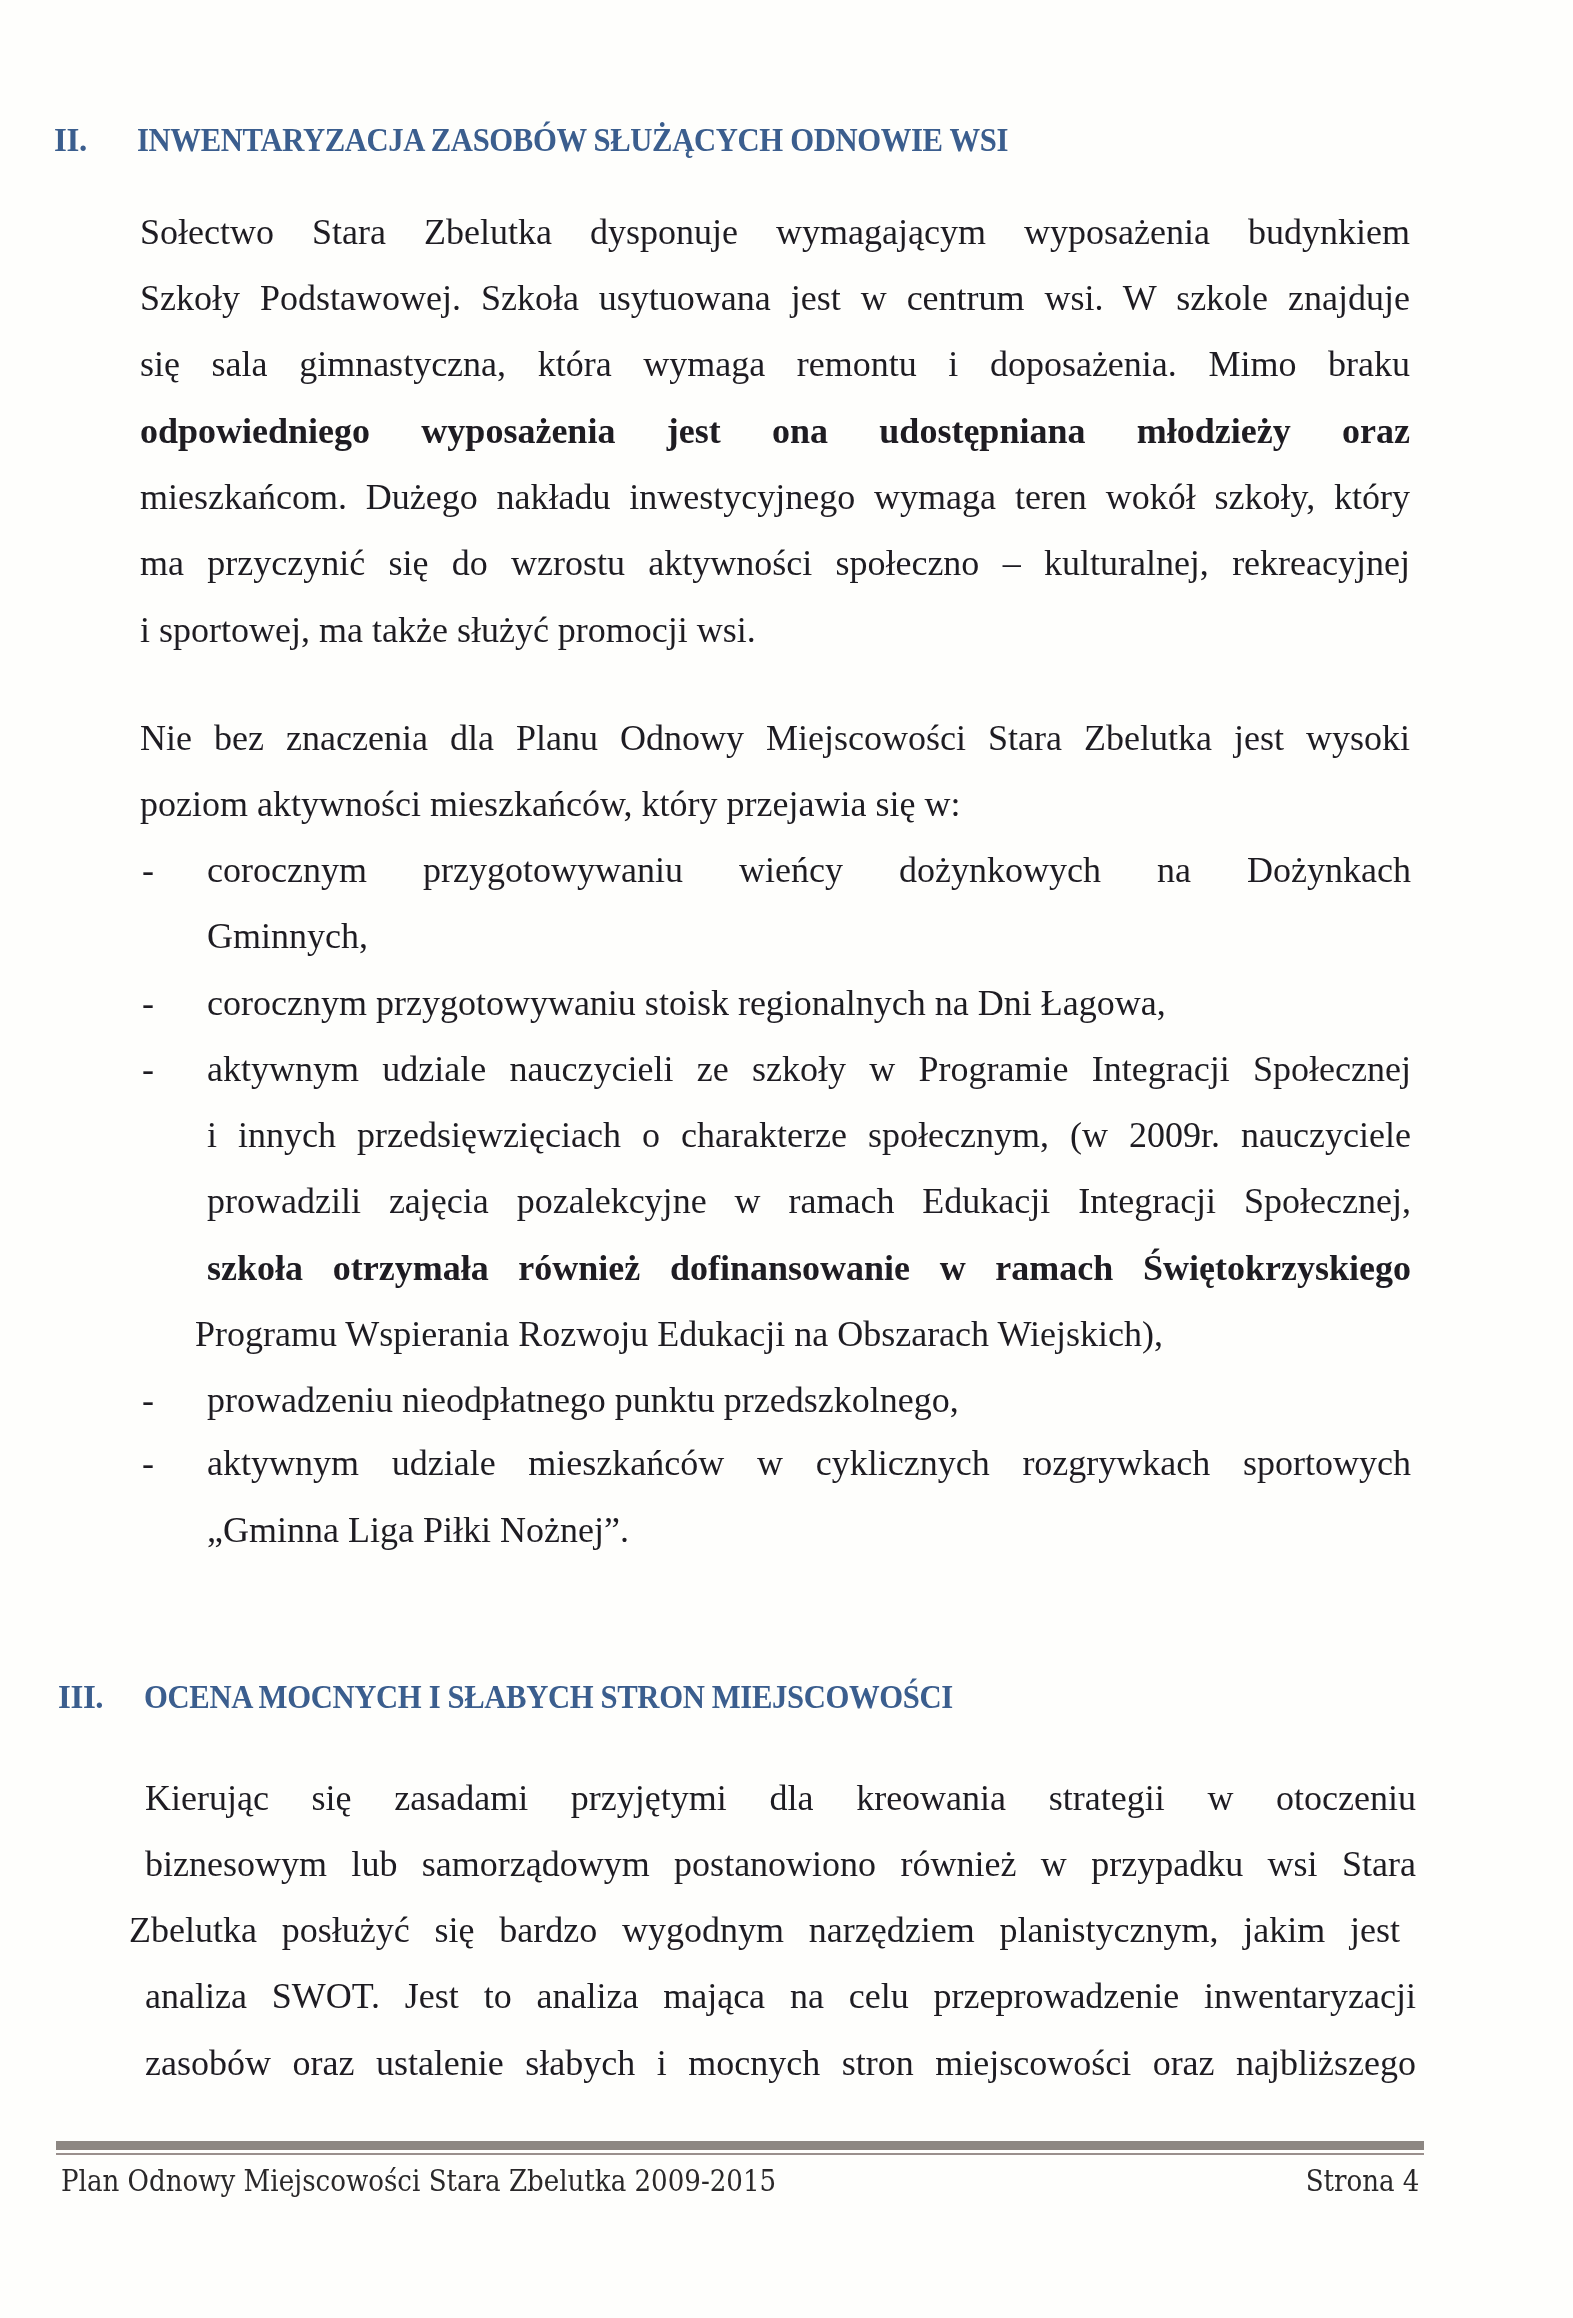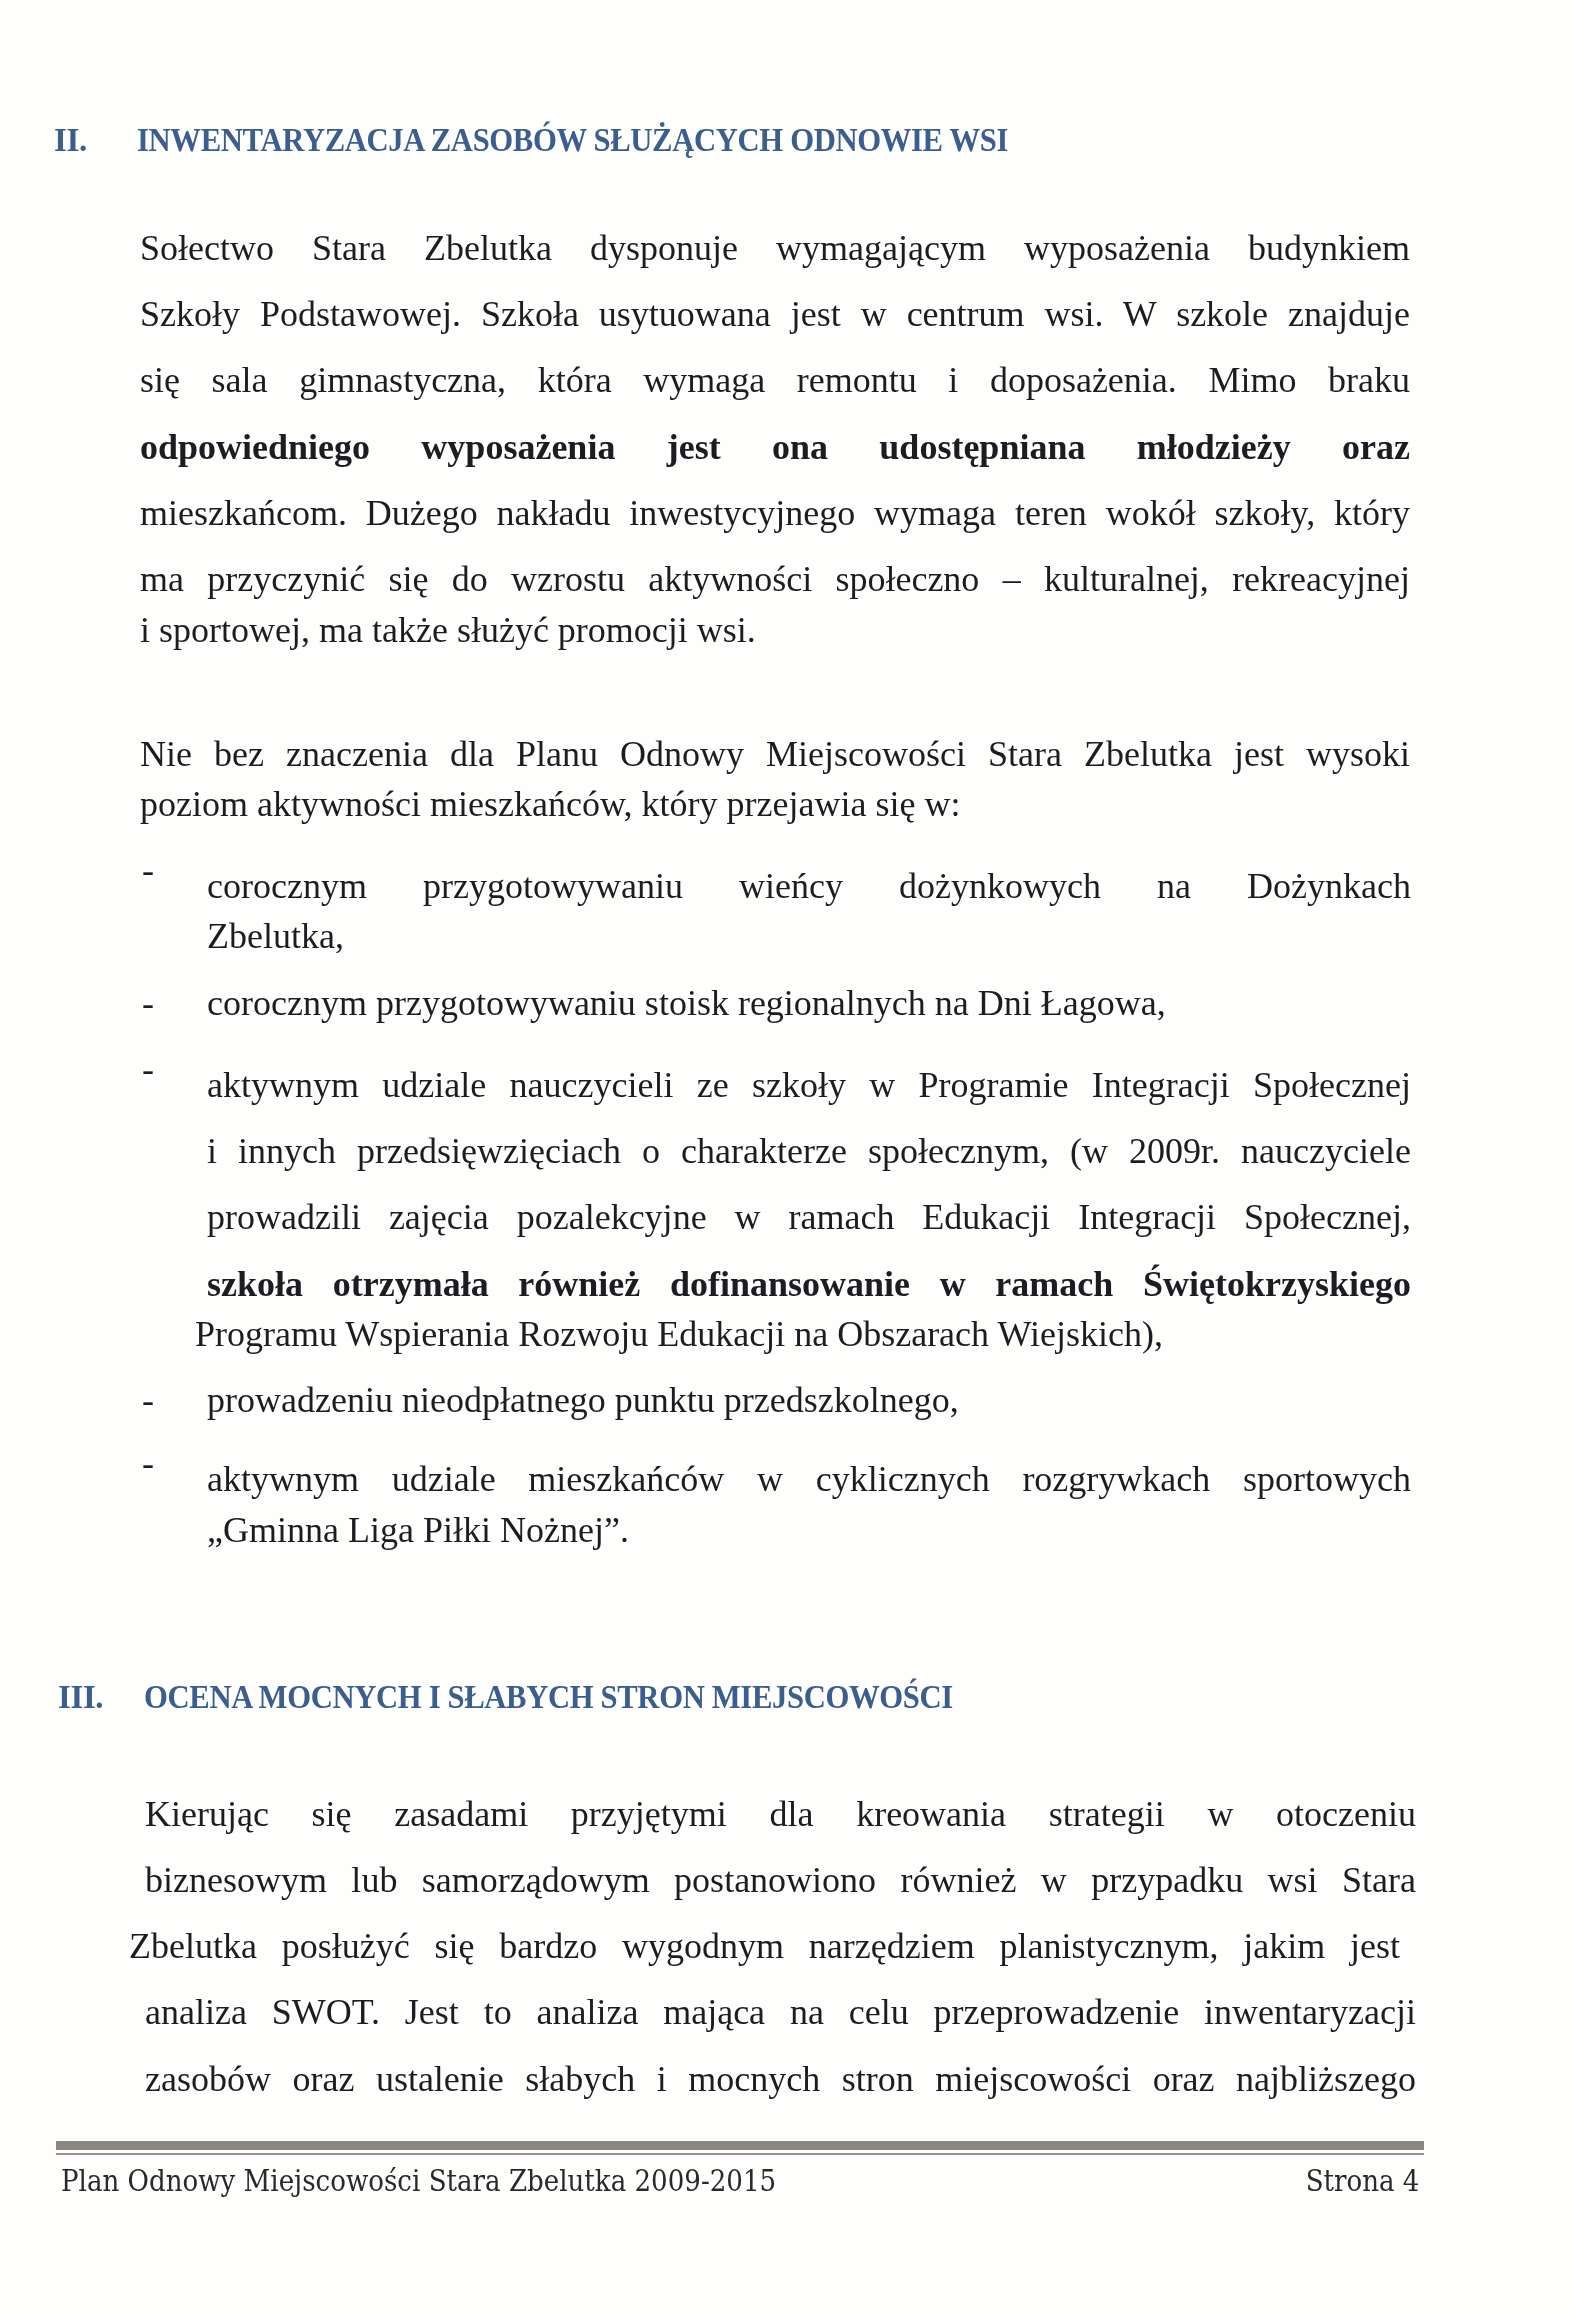--- a/index.html
+++ b/index.html
@@ -12,21 +12,21 @@
   .heading {
     position: absolute; font-weight: bold; color: #3b5e8e;
     font-size: 33px; line-height: 1; white-space: nowrap;
     letter-spacing: -0.4px;
   }
   .heading .num { position: absolute; left: 0; text-align: center; }
   .line {
     position: absolute; font-size: 36px; line-height: 1; white-space: nowrap;
     height: 43px;
   }
-  .line.j { text-align: justify; text-align-last: justify; white-space: normal; margin-top: 16px; }
+  .line.j { text-align: justify; text-align-last: justify; white-space: normal; }
   .dash { position: absolute; font-size: 36px; line-height: 1; }
   .rule-thick { position: absolute; left: 56px; width: 1368px; top: 2141px; height: 8.6px; background: #8d8782; }
   .rule-thin { position: absolute; left: 56px; width: 1368px; top: 2153px; height: 2.2px; background: #9a8f8c; }
   .footer-text {
     position: absolute; font-family: "DejaVu Serif", serif; font-size: 29px; line-height: 1;
     color: #2a2829; white-space: nowrap;
   }
 </style>
 </head>
 <body>
@@ -48,21 +48,21 @@
 
 <div>
   <div class="line j" style="left:140px; top:720px; width:1270px;">Nie bez znaczenia dla Planu Odnowy Miejscowości Stara Zbelutka jest wysoki</div>
   <div class="line" style="left:140px; top:786px;">poziom aktywności mieszkańców, który przejawia się w:</div>
 </div>
 
 <div>
   <div>
     <span class="dash" style="left:142px; top:852px;">-</span>
     <div class="line j" style="left:207px; top:852px; width:1204px;">corocznym przygotowywaniu wieńcy dożynkowych na Dożynkach</div>
-    <div class="line" style="left:207px; top:918px;">Zbelutka,</div>
+    <div class="line" style="left:207px; top:918px;">Gminnych,</div>
   </div>
   <div>
     <span class="dash" style="left:142px; top:985px;">-</span>
     <div class="line" style="left:207px; top:985px;">corocznym przygotowywaniu stoisk regionalnych na Dni Łagowa,</div>
   </div>
   <div>
     <span class="dash" style="left:142px; top:1051px;">-</span>
     <div class="line j" style="left:207px; top:1051px; width:1204px;">aktywnym udziale nauczycieli ze szkoły w Programie Integracji Społecznej</div>
     <div class="line j" style="left:207px; top:1117px; width:1204px;">i innych przedsięwzięciach o charakterze społecznym, (w 2009r. nauczyciele</div>
     <div class="line j" style="left:207px; top:1183px; width:1204px;">prowadzili zajęcia pozalekcyjne w ramach Edukacji Integracji Społecznej,</div>

